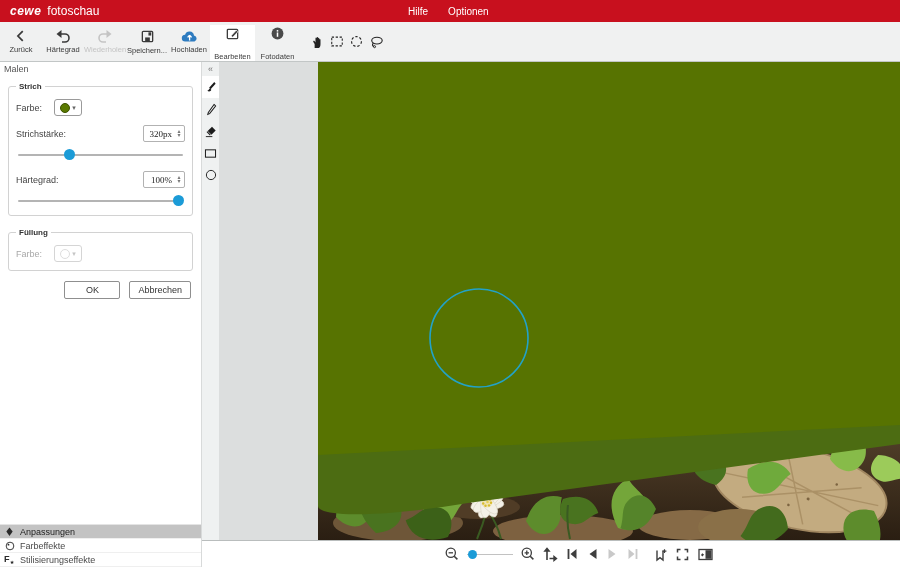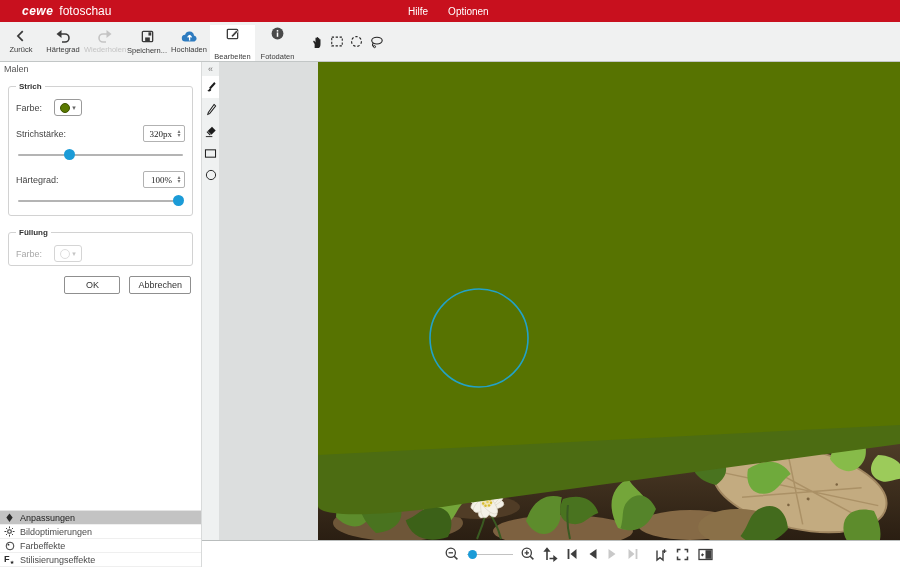--- a/index.html
+++ b/index.html
@@ -87,21 +87,21 @@
   .sb-btn.disabled { color:#c9c9c9; }
   .zoom-slider { position:relative; width:46px; height:10px; }
   .zoom-slider .track { position:absolute; top:4.5px; left:0; right:0; height:1.5px; background:#c2c2c2; }
   .zoom-slider .thumb { position:absolute; top:0.5px; width:9px; height:9px; border-radius:50%; margin-left:-4px; }
 </style>
 </head>
 <body>
 
 <div class="app">
 
-  <div class="titlebar" style="background: rgb(200, 16, 30); padding-left: 12px;">
+  <div class="titlebar" style="background: rgb(200, 16, 30);">
     <div class="brand">
       <span class="brand-script">cewe</span>
       <span class="brand-name">fotoschau</span>
     </div>
     <div class="menubar">
       <span class="menu-item">Hilfe</span>
       <span class="menu-item">Optionen</span>
     </div>
   </div>
 
@@ -226,21 +226,21 @@
               <span class="spin-val">100%</span>
               <span class="spin-arrows">▴<br>▾</span>
             </span>
           </div>
           <div class="slider">
             <div class="track"></div>
             <div class="thumb" id="hardness-thumb" style="left: 97%; background: rgb(27, 155, 215);"></div>
           </div>
         </fieldset>
 
-        <fieldset style="margin-top:12px; padding-bottom:3px;">
+        <fieldset style="margin-top:12px; padding-bottom:8px;">
           <legend>Füllung</legend>
           <div class="row">
             <span class="flabel dim">Farbe:</span>
             <button class="swatch-btn disabled">
               <span class="swatch-dot empty"></span>
               <span class="chev">▾</span>
             </button>
           </div>
         </fieldset>
 
@@ -251,29 +251,20 @@
       </div>
 
       <div class="accordion">
         <div class="acc-row active">
           <span class="acc-ico">
               <svg width="9" height="10" viewBox="0 0 10 11">
                 <path d="M5 0.5 L8.5 5 L5 10 L1.5 5 Z" fill="currentColor"></path>
               </svg>
             </span>
           <span class="acc-lbl">Anpassungen</span>
-        </div>
-        <div class="acc-row">
-          <span class="acc-ico">
-              <svg width="11" height="11" viewBox="0 0 12 12">
-                <circle cx="6" cy="6" r="2" fill="none" stroke="currentColor" stroke-width="1.1"></circle>
-                <path d="M6 0.5 V2.5 M6 9.5 V11.5 M0.5 6 H2.5 M9.5 6 H11.5 M2.2 2.2 L3.5 3.5 M8.5 8.5 L9.8 9.8 M9.8 2.2 L8.5 3.5 M3.5 8.5 L2.2 9.8" stroke="currentColor" stroke-width="1"></path>
-              </svg>
-            </span>
-          <span class="acc-lbl">Bildoptimierungen</span>
         </div>
         <div class="acc-row">
           <span class="acc-ico">
               <svg width="10" height="10" viewBox="0 0 12 12">
                 <circle cx="6" cy="6" r="4.6" fill="none" stroke="currentColor" stroke-width="1.1"></circle>
                 <circle cx="4.2" cy="4.4" r="1.1" fill="currentColor"></circle>
               </svg>
             </span>
           <span class="acc-lbl">Farbeffekte</span>
         </div>

